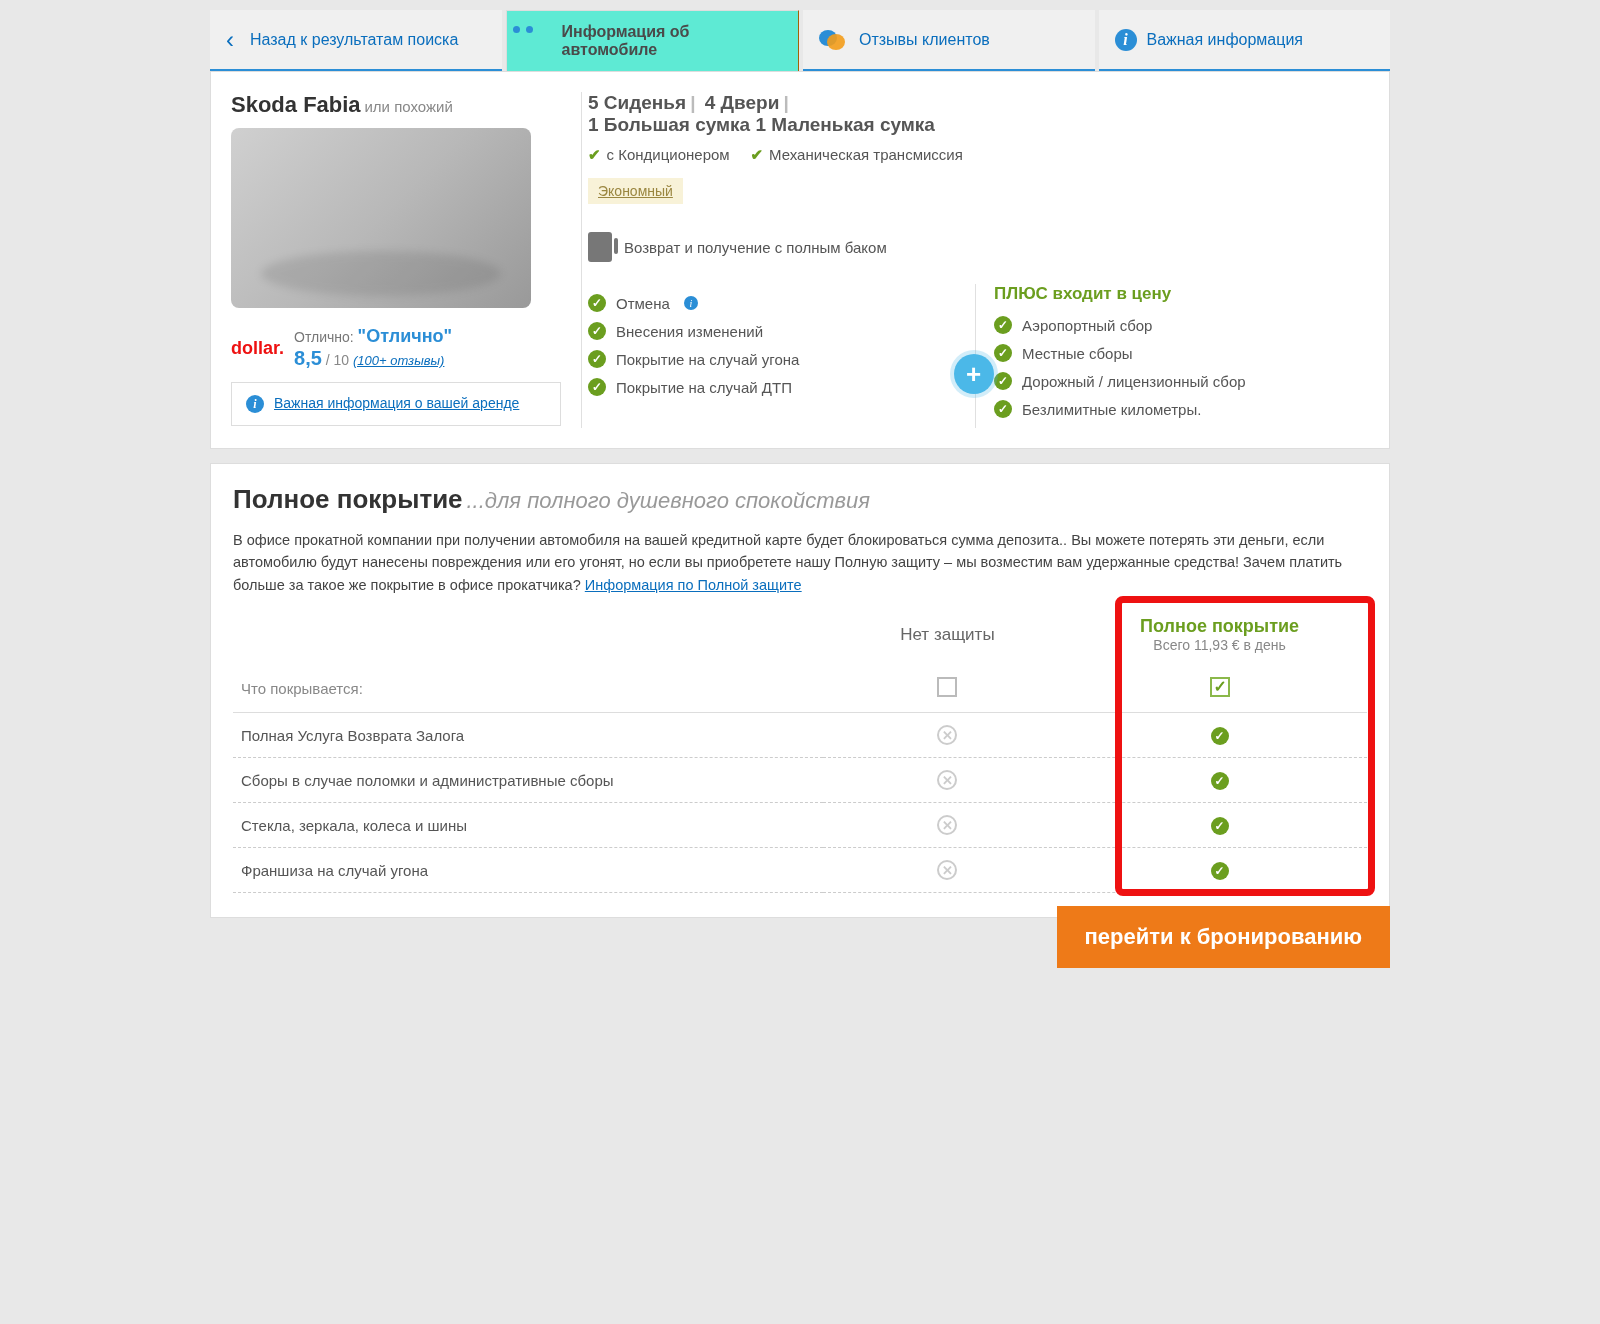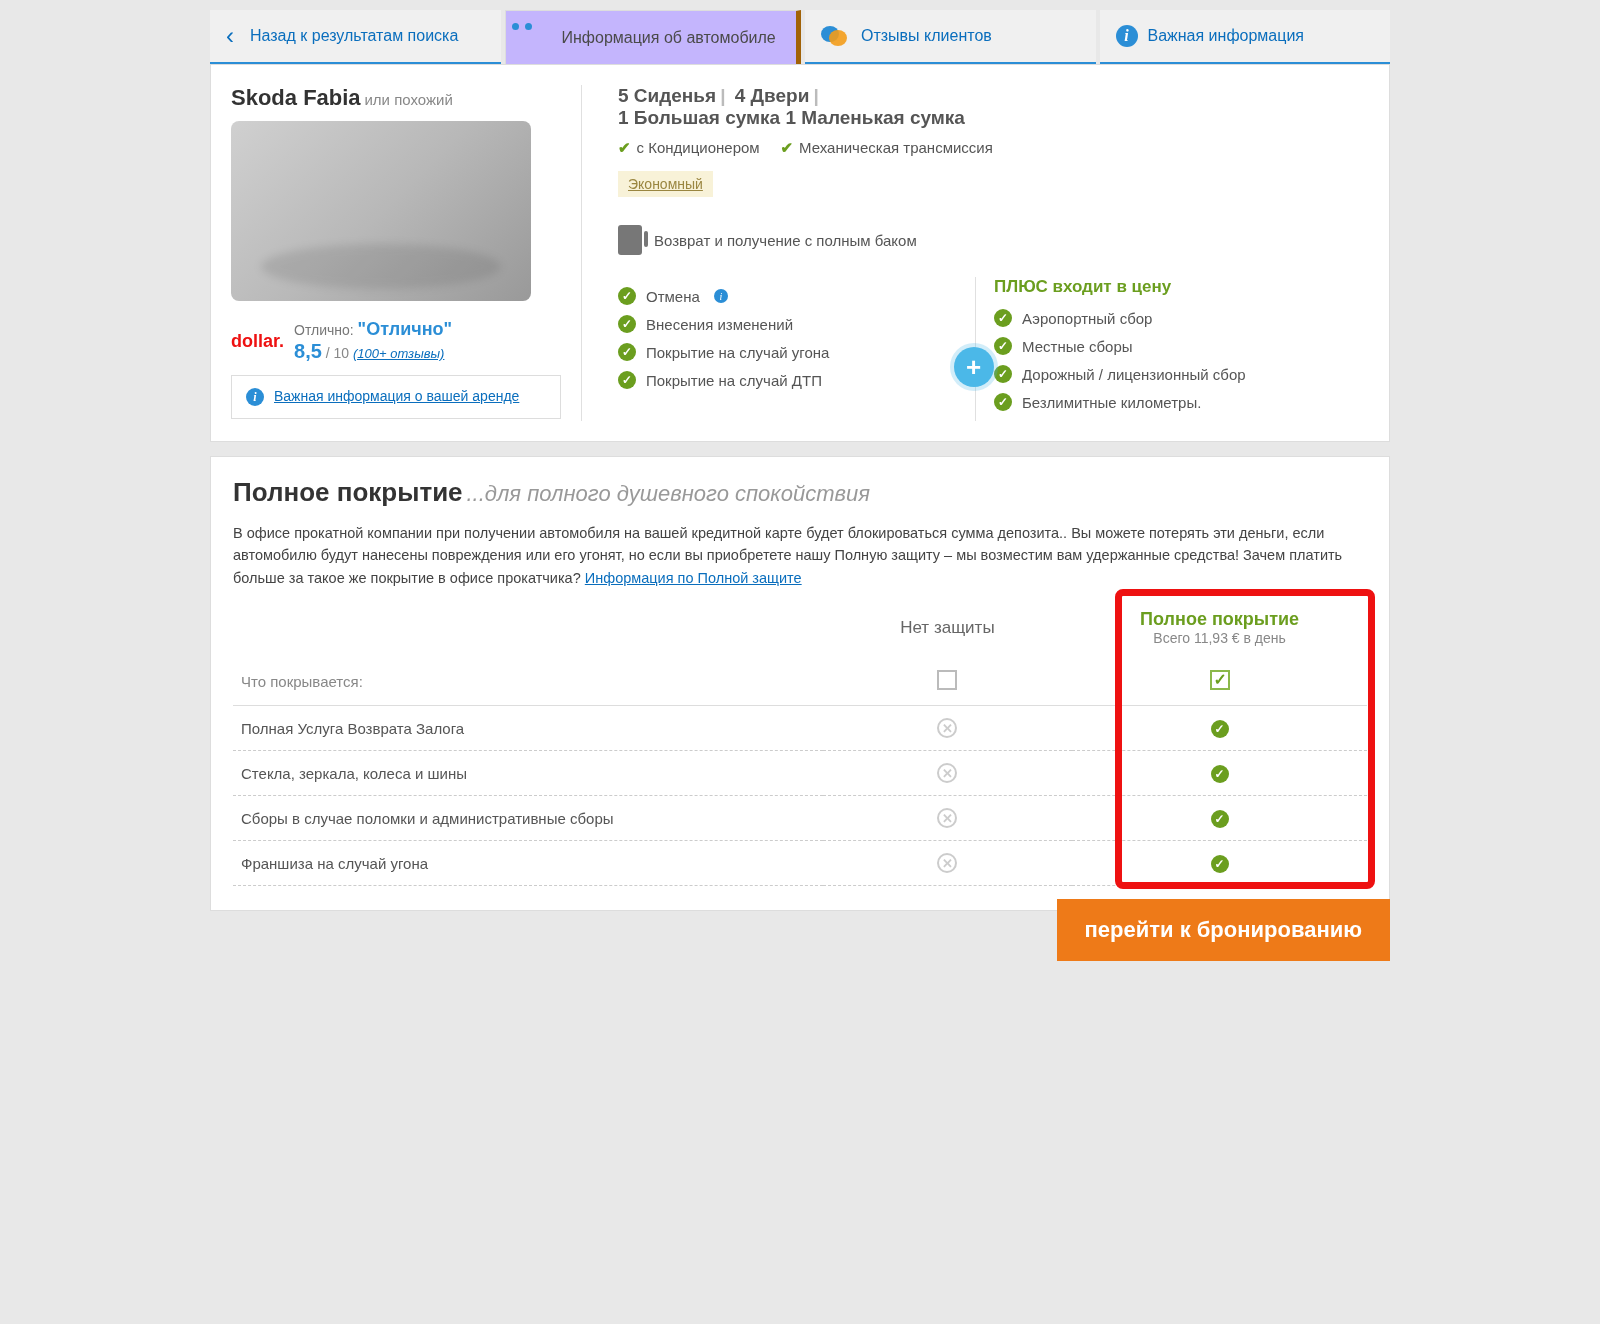--- a/index.html
+++ b/index.html
@@ -4,34 +4,34 @@
 <style>
 * { box-sizing: border-box; margin: 0; padding: 0; }
 body { font-family: Arial, Helvetica, sans-serif; background: #e8e8e8; padding: 10px; font-size: 14px; color: #333; }
 .page { width: 1180px; margin: 0 auto; }
 
 
 .tabs { display: flex; gap: 4px; }
 .tab { flex: 1; background: #f0f0f0; padding: 12px 16px; display: flex; align-items: center; gap: 10px; border-bottom: 2px solid #2b8ed6; font-size: 16px; color: #0a6ebd; cursor: pointer; }
 .tab.back { color: #0a6ebd; font-weight: normal; }
 .tab.back::before { content: "‹"; font-size: 24px; margin-right: 6px; color: #0a6ebd; }
-.tab.active { background: #c4b5fd; color: #4a4a4a; font-weight: normal; border-bottom: none; border-top: 1px solid #ddd; border-left: 1px solid #ddd; border-right: 5px solid #a16207; }
+.tab.active { background: #5eead4; color: #4a4a4a; font-weight: bold; border-bottom: none; border-top: 1px solid #ddd; border-left: 1px solid #ddd; border-right: 1px solid #a16207; }
 .tab .icon { width: 30px; height: 24px; display: inline-block; }
 .car-icon { background: #2b8ed6; border-radius: 6px 6px 2px 2px; position: relative; height: 16px; width: 28px; }
 .car-icon::before, .car-icon::after { content: ""; position: absolute; bottom: -4px; width: 7px; height: 7px; background: #2b8ed6; border-radius: 50%; }
 .car-icon::before { left: 3px; } .car-icon::after { right: 3px; }
 .chat-icon { width: 26px; height: 22px; position: relative; }
 .chat-icon::before { content: ""; position: absolute; width: 18px; height: 16px; background: #2b8ed6; border-radius: 50%; left: 0; top: 2px; }
 .chat-icon::after { content: ""; position: absolute; width: 18px; height: 16px; background: #f39c19; border-radius: 50%; left: 8px; top: 6px; opacity: 0.9; }
 .info-icon { width: 22px; height: 22px; background: #2b8ed6; border-radius: 50%; color: #fff; display: inline-flex; align-items: center; justify-content: center; font-weight: bold; font-style: italic; font-family: serif; }
 
 
 .card { background: #fff; border: 1px solid #ddd; padding: 20px; display: flex; gap: 0; }
 .col-left { width: 350px; padding-right: 20px; }
-.col-mid { flex: 1; border-left: 1px solid #e0e0e0; padding: 0 36px; }
+.col-mid { flex: 1; border-left: 1px solid #e0e0e0; padding: 0 6px; }
 .col-right { width: 260px; text-align: right; }
 
 .car-title { font-size: 22px; font-weight: bold; color: #333; }
 .car-sub { font-size: 15px; color: #888; font-weight: normal; }
 .car-img { width: 300px; height: 180px; background: linear-gradient(135deg, #d0d0d0 0%, #b8b8b8 50%, #999 100%); border-radius: 8px; margin: 10px 0 18px 0; position: relative; }
 .car-img::after { content: ""; position: absolute; bottom: 12px; left: 30px; right: 30px; height: 45px; background: #444; border-radius: 50%; opacity: 0.15; filter: blur(4px); }
 
 .rating-row { display: flex; align-items: center; gap: 10px; margin-bottom: 12px; }
 .supplier { color: #e11; font-weight: bold; font-size: 18px; }
 .rating-label { color: #777; font-size: 14px; }
@@ -233,26 +233,26 @@
             <th class="center"><span class="checkbox checked"></span></th>
           </tr>
         </thead>
         <tbody>
           <tr>
             <td>Полная Услуга Возврата Залога</td>
             <td class="center"><span class="x-circle">✕</span></td>
             <td class="center"><span class="check-circle">✓</span></td>
           </tr>
           <tr>
+            <td>Сборы в случае поломки и административные сборы</td>
+            <td class="center"><span class="x-circle">✕</span></td>
+            <td class="center"><span class="check-circle">✓</span></td>
+          </tr>
+          <tr>
             <td>Стекла, зеркала, колеса и шины</td>
-            <td class="center"><span class="x-circle">✕</span></td>
-            <td class="center"><span class="check-circle">✓</span></td>
-          </tr>
-          <tr>
-            <td>Сборы в случае поломки и административные сборы</td>
             <td class="center"><span class="x-circle">✕</span></td>
             <td class="center"><span class="check-circle">✓</span></td>
           </tr>
           <tr>
             <td>Франшиза на случай угона</td>
             <td class="center"><span class="x-circle">✕</span></td>
             <td class="center"><span class="check-circle">✓</span></td>
           </tr>
         </tbody>
       </table>

